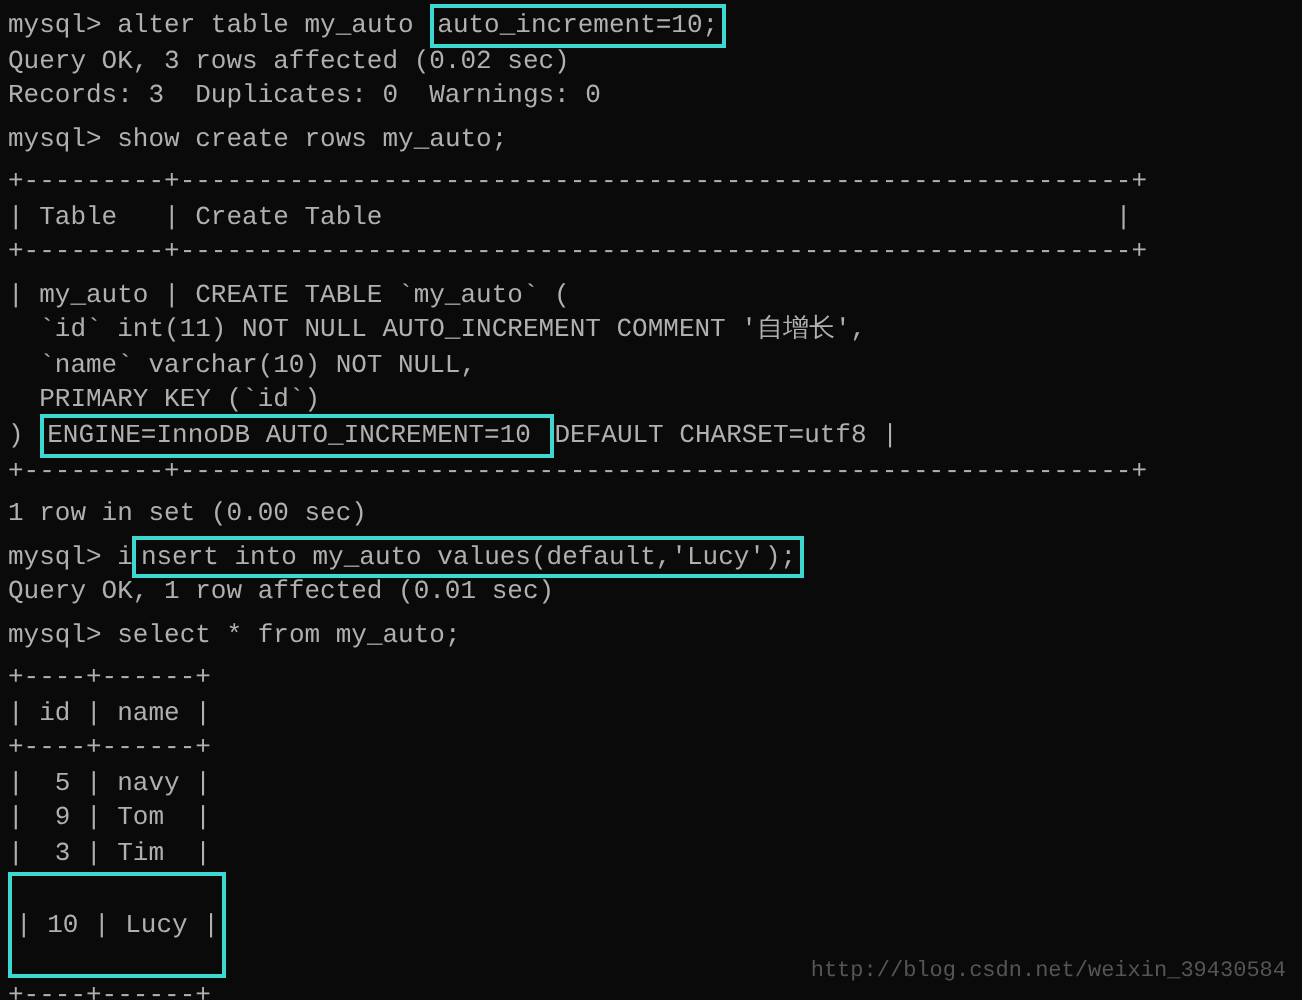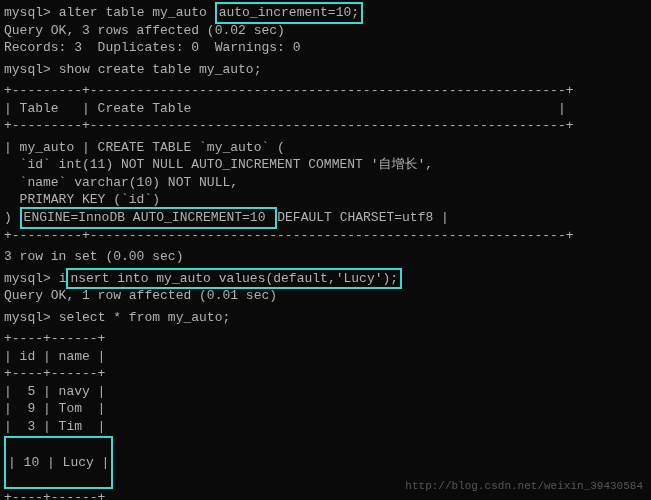--- a/index.html
+++ b/index.html
@@ -38,34 +38,34 @@
     }
     .spacer { height: 4px; }
   </style>
 </head>
 <body>
 
 <div class="line"><span class="prompt">mysql&gt;</span> <span>alter table my_auto </span><span class="highlight-box">auto_increment=10;</span></div>
 <div class="line">Query OK, 3 rows affected (0.02 sec)</div>
 <div class="line">Records: 3  Duplicates: 0  Warnings: 0</div>
 <div class="spacer"></div>
-<div class="line"><span class="prompt">mysql&gt;</span> <span>show create table my_auto;</span></div>
+<div class="line"><span class="prompt">mysql&gt;</span> <span>show create rows my_auto;</span></div>
 <div class="spacer"></div>
 <div class="line">+---------+-------------------------------------------------------------+</div>
 <div class="line">| Table   | Create Table                                               |</div>
 <div class="line">+---------+-------------------------------------------------------------+</div>
 <div class="spacer"></div>
 <div class="line">| my_auto | CREATE TABLE `my_auto` (</div>
 <div class="line">  `id` int(11) NOT NULL AUTO_INCREMENT COMMENT '自增长',</div>
 <div class="line">  `name` varchar(10) NOT NULL,</div>
 <div class="line">  PRIMARY KEY (`id`)</div>
 <div class="line"><span>) </span><span class="highlight-box">ENGINE=InnoDB AUTO_INCREMENT=10 </span><span>DEFAULT CHARSET=utf8 |</span></div>
 <div class="line">+---------+-------------------------------------------------------------+</div>
 <div class="spacer"></div>
-<div class="line">3 row in set (0.00 sec)</div>
+<div class="line">1 row in set (0.00 sec)</div>
 <div class="spacer"></div>
 <div class="line"><span class="prompt">mysql&gt;</span> <span>i</span><span class="highlight-box">nsert into my_auto values(default,'Lucy');</span></div>
 <div class="line">Query OK, 1 row affected (0.01 sec)</div>
 <div class="spacer"></div>
 <div class="line"><span class="prompt">mysql&gt;</span> <span>select * from my_auto;</span></div>
 <div class="spacer"></div>
 <div class="line">+----+------+</div>
 <div class="line">| id | name |</div>
 <div class="line">+----+------+</div>
 <div class="line">|  5 | navy |</div>

